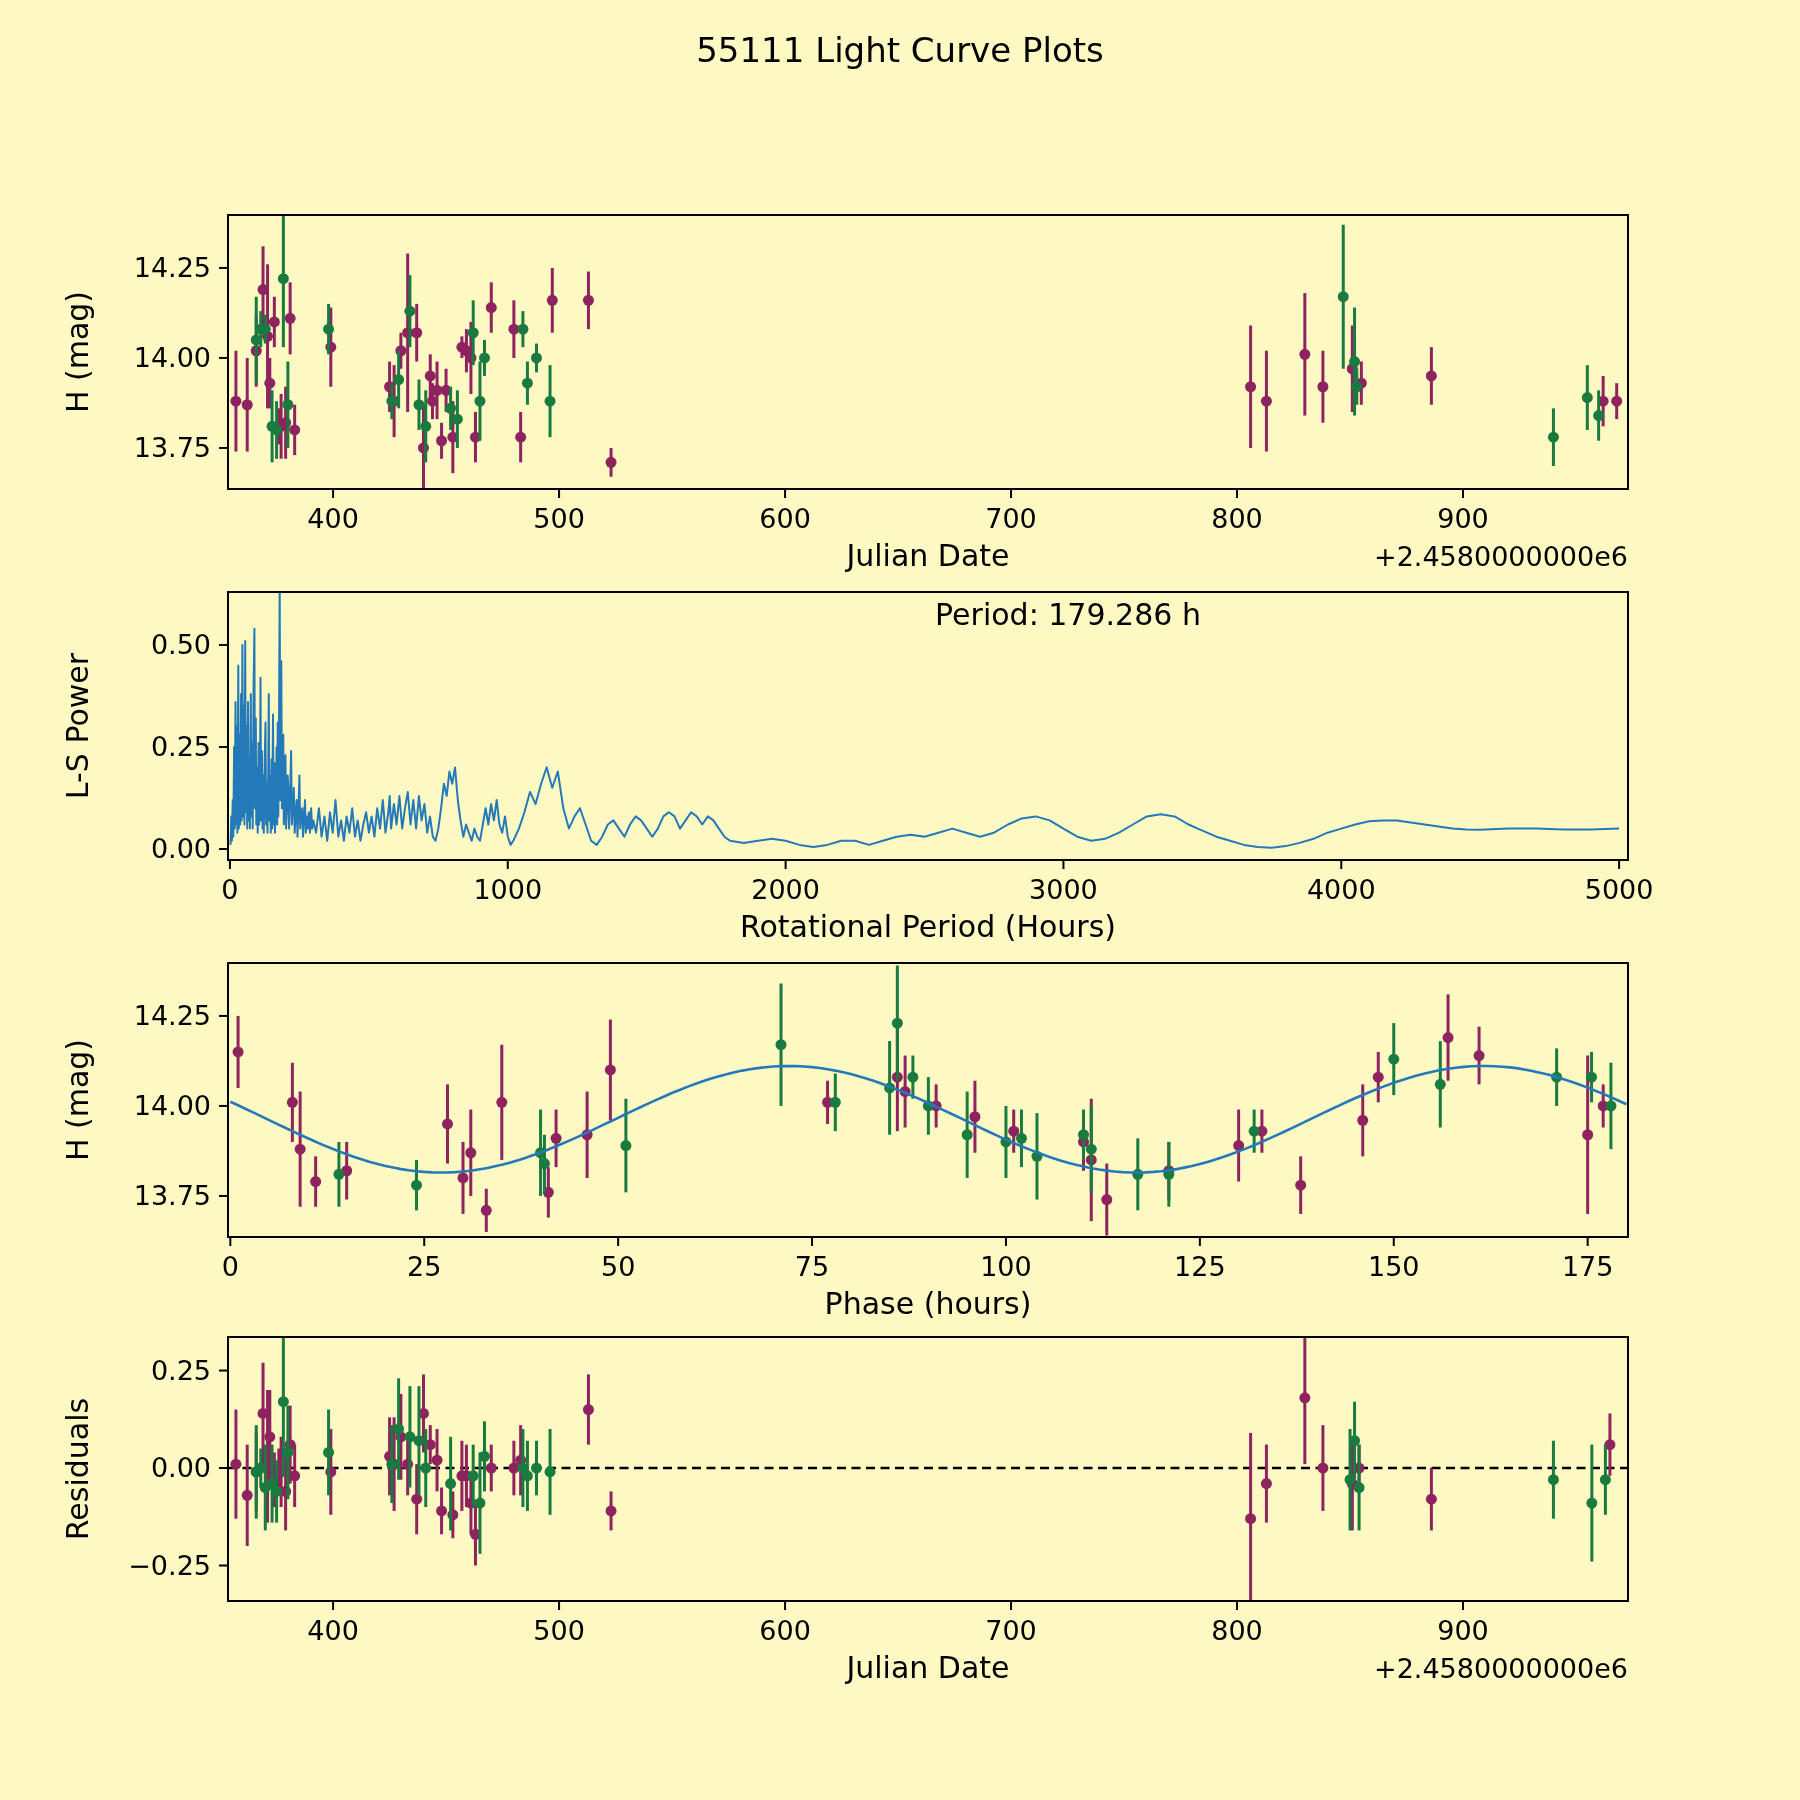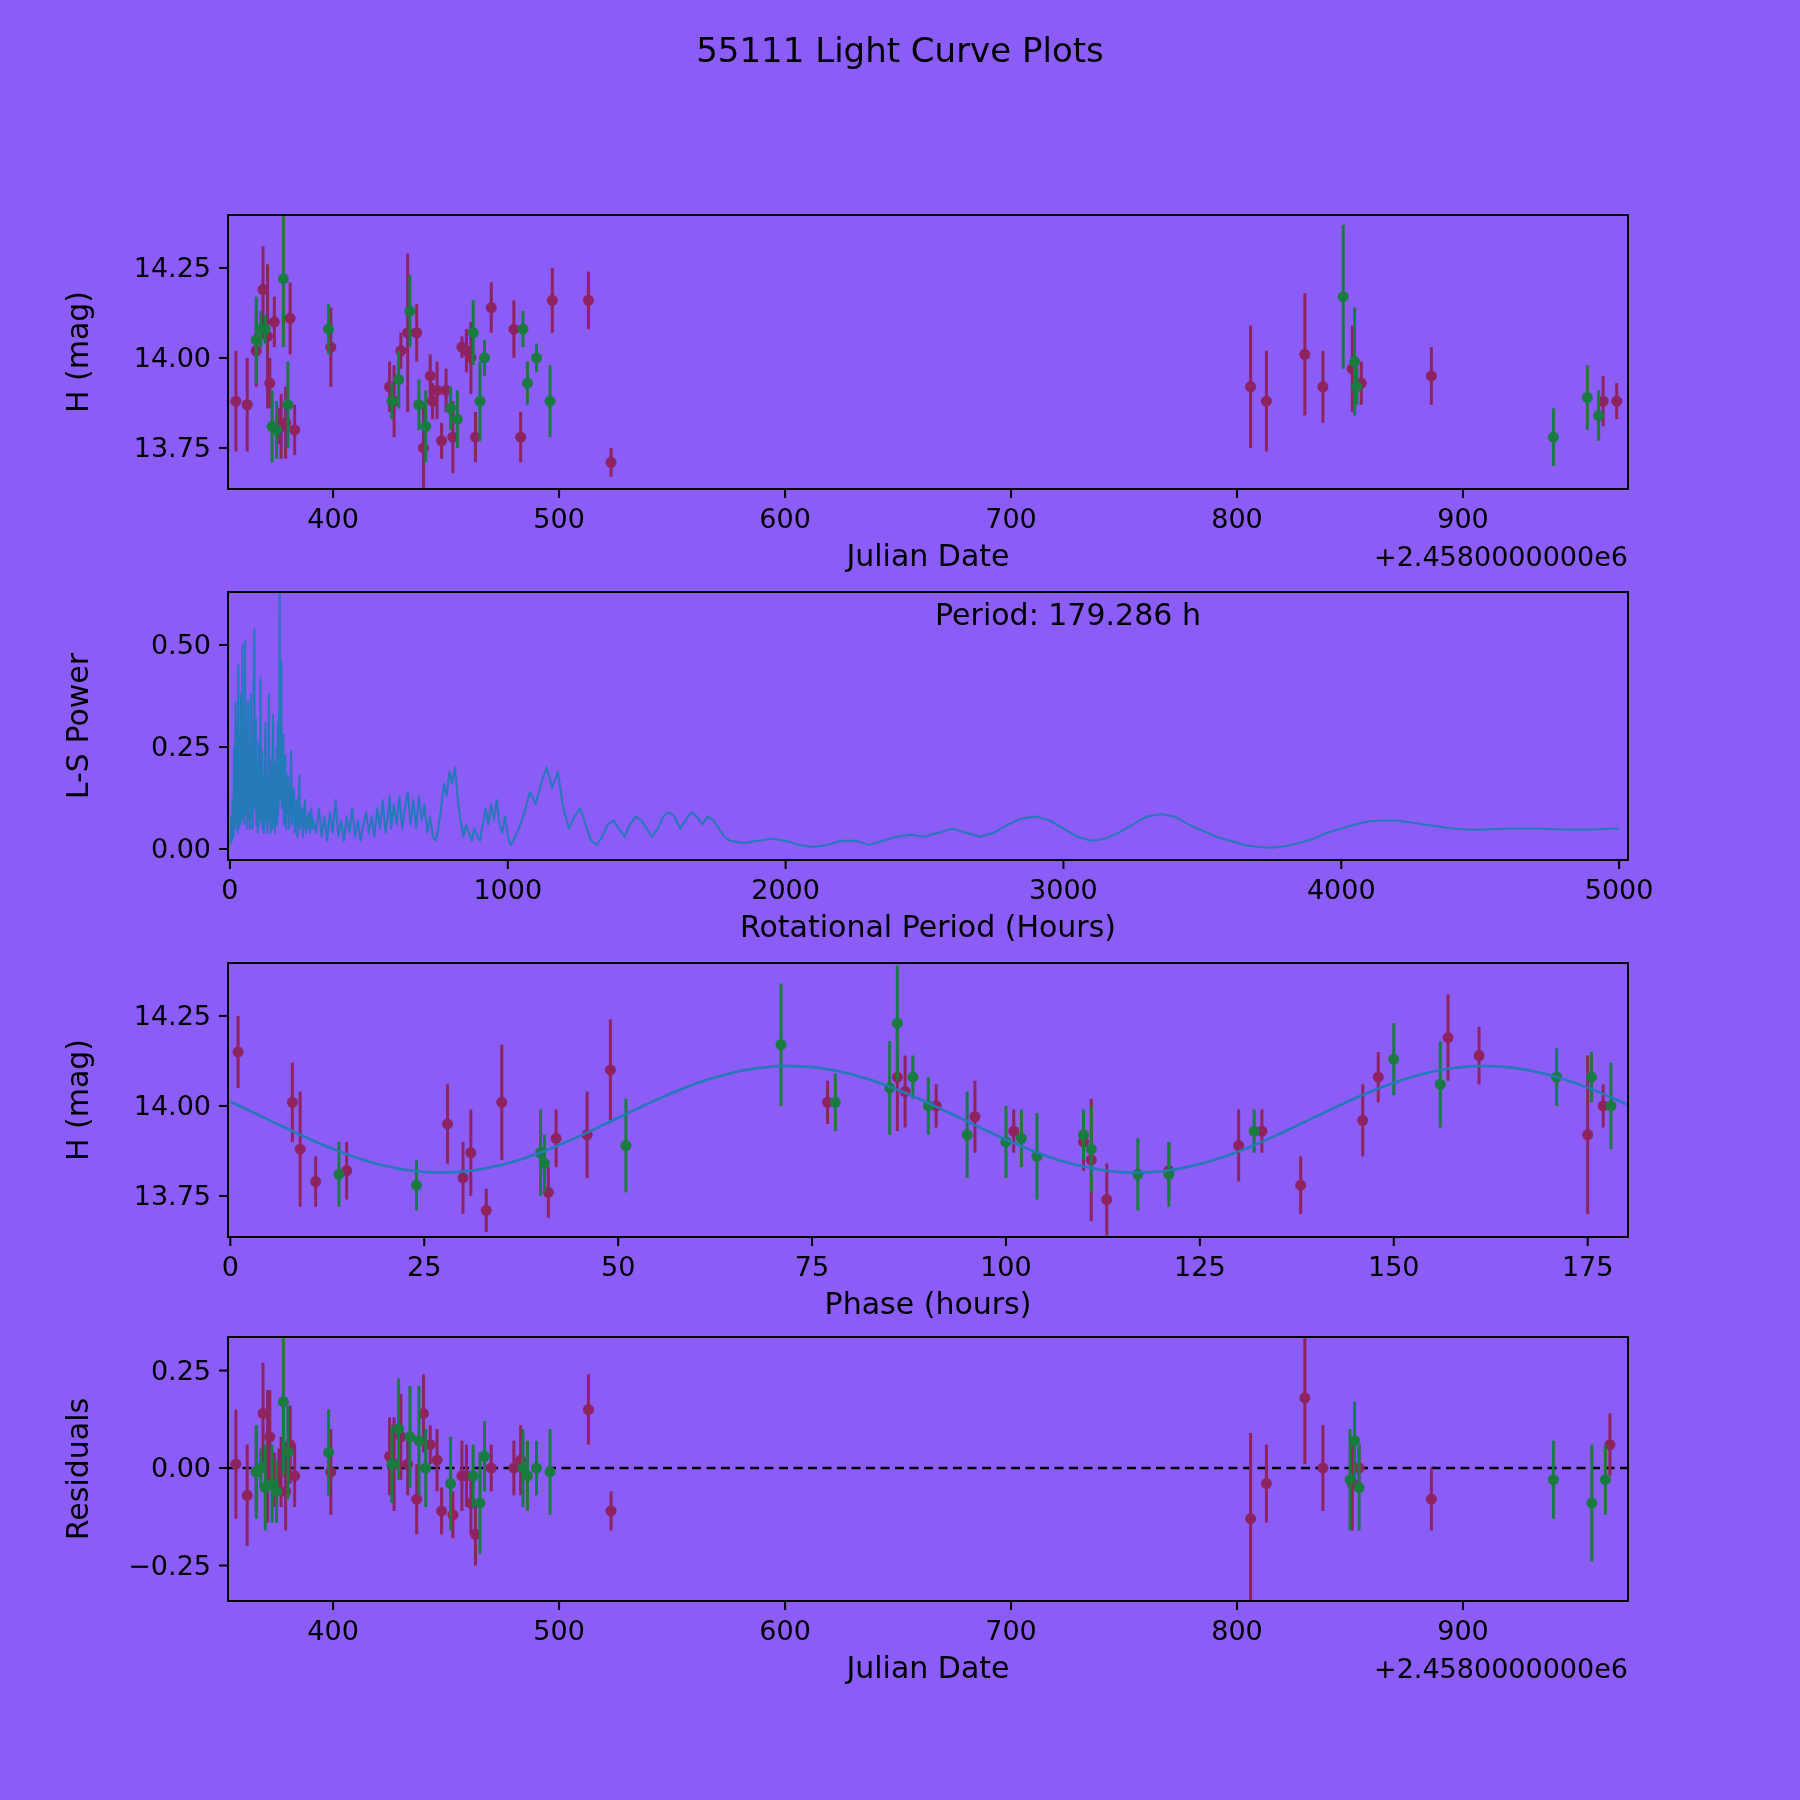--- a/index.html
+++ b/index.html
@@ -1,16 +1,16 @@
 <!DOCTYPE html>
 <html><head>
 <meta charset="utf-8">
 <style>
   html,body{margin:0;padding:0;background:#ffffff;}
-  #stage{position:relative;width:1800px;height:1800px;background:#8b5cf6;overflow:hidden;
+  #stage{position:relative;width:1800px;height:1800px;background:#fef9c3;overflow:hidden;
          font-family:"DejaVu Sans", sans-serif;}
   svg text{font-family:"DejaVu Sans", sans-serif; fill:#000000;}
 </style>
 </head>
 <body>
 
 <div id="stage">
   <svg id="fig" width="1800" height="1800" viewBox="0 0 1800 1800">
     <text id="fig-title" x="900" y="62" text-anchor="middle" font-size="34">55111 Light Curve Plots</text>
     <g id="panels">

